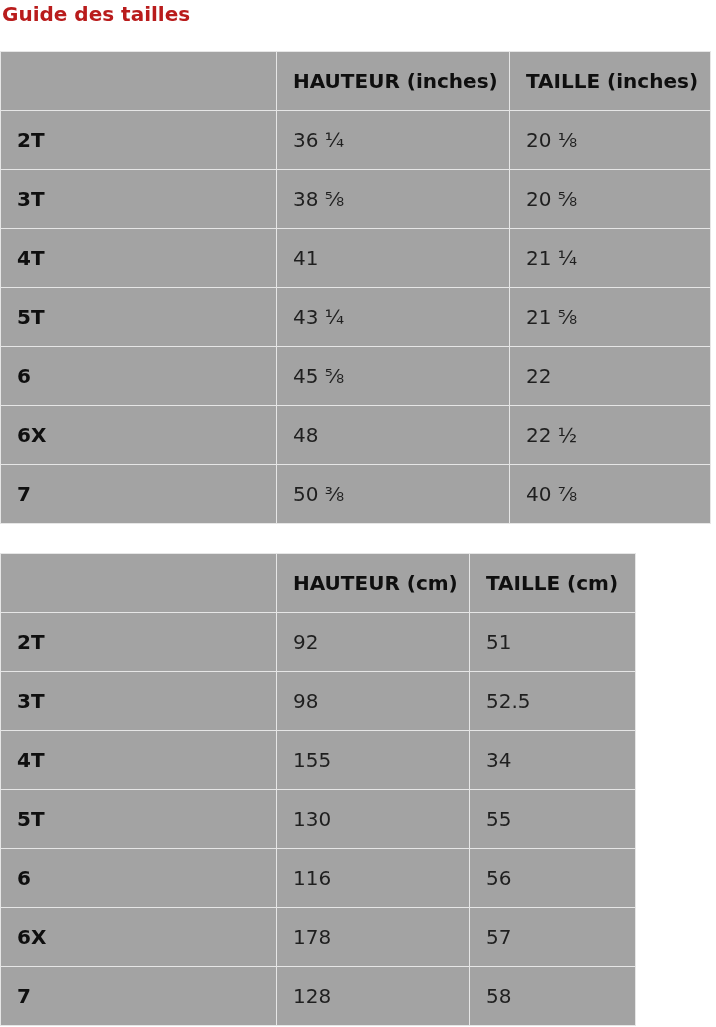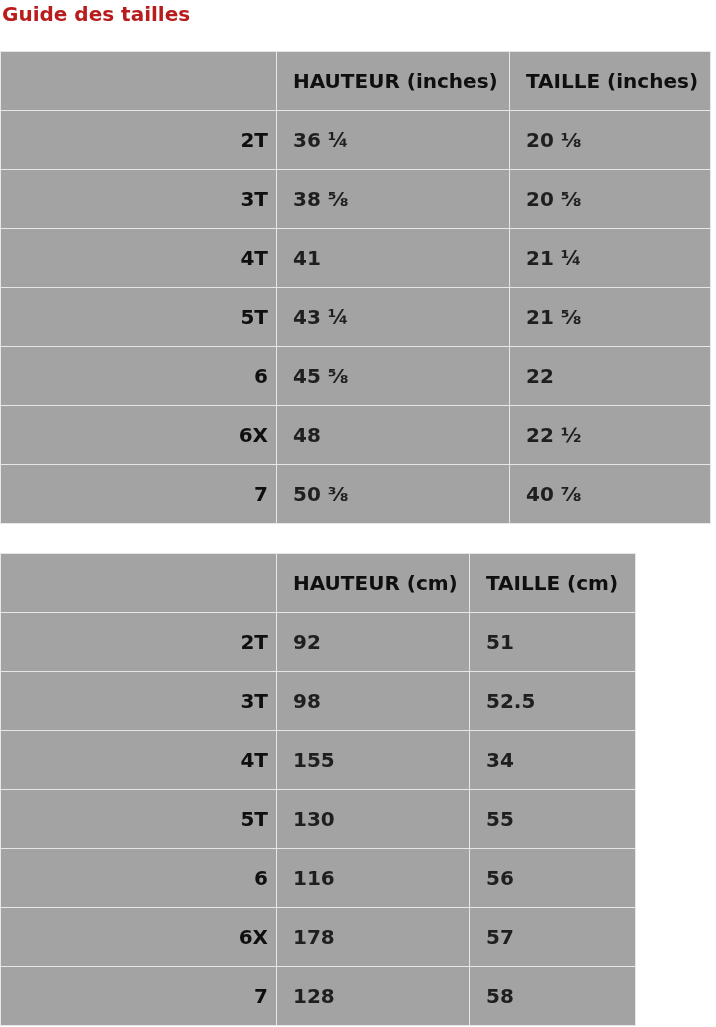--- a/index.html
+++ b/index.html
@@ -49,24 +49,23 @@
     overflow: hidden;
     white-space: nowrap;
   }
   .size-table thead th {
     font-weight: bold;
     color: #0f0f0f;
   }
   .size-table tbody th {
     font-weight: bold;
     color: #0f0f0f;
-    text-align: right;
   }
   .size-table tbody td {
-    font-weight: bold;
+    font-weight: normal;
     color: #1f1f1f;
   }
 </style>
 </head>
 <body>
 
 <div class="page">
 
   <h1 class="page-title">Guide des tailles</h1>
 

